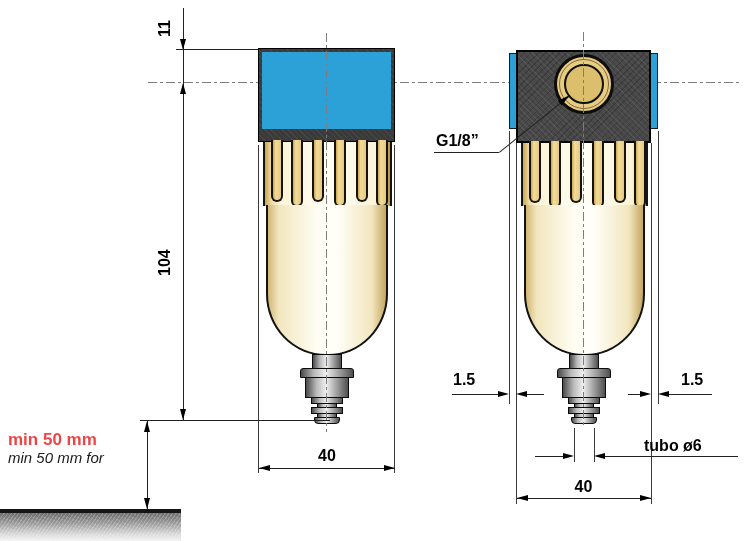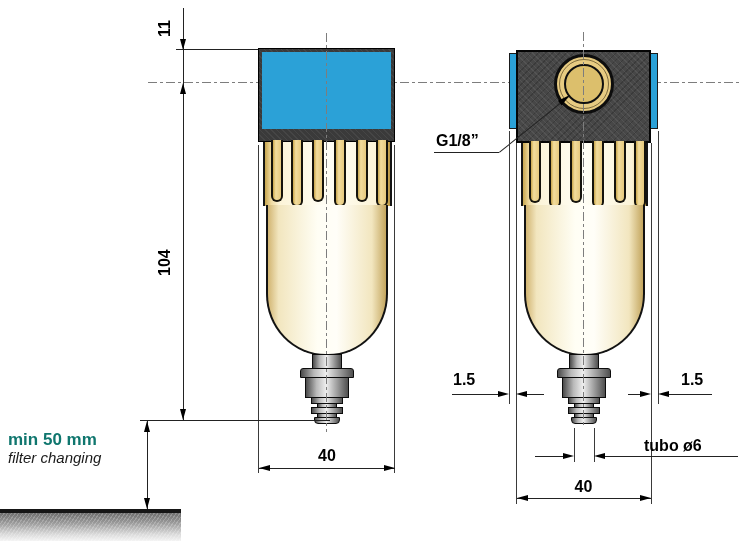--- a/index.html
+++ b/index.html
@@ -48,21 +48,21 @@
   .metal{position:absolute;box-sizing:border-box;border:1px solid #0c0c0c;
     background:linear-gradient(90deg,#4a4a4a 0%,#b9b9b9 25%,#efefef 48%,#b9b9b9 65%,#4f4f4f 100%);}
   .leader{position:absolute;height:1px;background:#222;transform-origin:0 0;}
   .leader::after{content:"";position:absolute;right:-2px;top:-3.5px;width:0;height:0;
     border-left:13px solid #000;border-top:3.5px solid transparent;border-bottom:3.5px solid transparent;}
   .ground{position:absolute;border-top:4px solid #161616;box-sizing:border-box;
     background:linear-gradient(180deg,#6e6e6e 0%,#9a9a9a 35%,#d9d9d9 75%,#f4f4f4 100%);
     background-blend-mode:normal;}
   .ground::after{content:"";position:absolute;inset:0;
     background:repeating-linear-gradient(125deg,rgba(255,255,255,.22) 0 1px,transparent 1px 3px);}
-  .note-b{font-weight:bold;font-size:17px;line-height:19px;color:#0f766e;}
+  .note-b{font-weight:bold;font-size:17px;line-height:19px;color:#ef4444;}
   .note-i{font-style:italic;font-size:15px;line-height:17px;color:#1a1a1a;}
 </style>
 </head>
 <body>
 
 <div id="canvas">
 
   <div class="cl-h" style="left:148px;top:82px;width:592px;"></div>
 
   <div class="capframe" style="left:258px;top:48px;width:137px;height:94px;"></div>
@@ -127,21 +127,21 @@
   <div class="arr left" style="left:259px;top:465px;"></div>
   <div class="arr right" style="left:384px;top:465px;"></div>
   <div class="dimtext ctr" style="left:259px;top:447px;width:136px;">40</div>
 
   <div class="ln hline" style="left:140px;top:420px;width:190px;"></div>
   <div class="ln vline" style="left:147px;top:421px;height:88px;"></div>
   <div class="arr up" style="left:144px;top:421px;"></div>
   <div class="arr down" style="left:144px;top:498px;"></div>
   <div style="position:absolute;left:8px;top:430px;">
     <div class="note-b">min 50 mm</div>
-    <div class="note-i">filter changing</div>
+    <div class="note-i">min 50 mm for</div>
   </div>
   <div class="ground" style="left:0px;top:509px;width:181px;height:32px;"></div>
 
   <div class="dimtext" style="left:436px;top:132px;">G1/8”</div>
   <div class="ln hline" style="left:434px;top:152px;width:65px;"></div>
   <div class="leader" style="left:499px;top:152px;width:89px;transform:rotate(-38.8deg);"></div>
 
   <div class="ln vline" style="left:509px;top:131px;height:273px;background:#3a3a3a;"></div>
   <div class="ln vline" style="left:516px;top:143px;height:361px;background:#3a3a3a;"></div>
   <div class="ln vline" style="left:651px;top:143px;height:361px;background:#3a3a3a;"></div>

